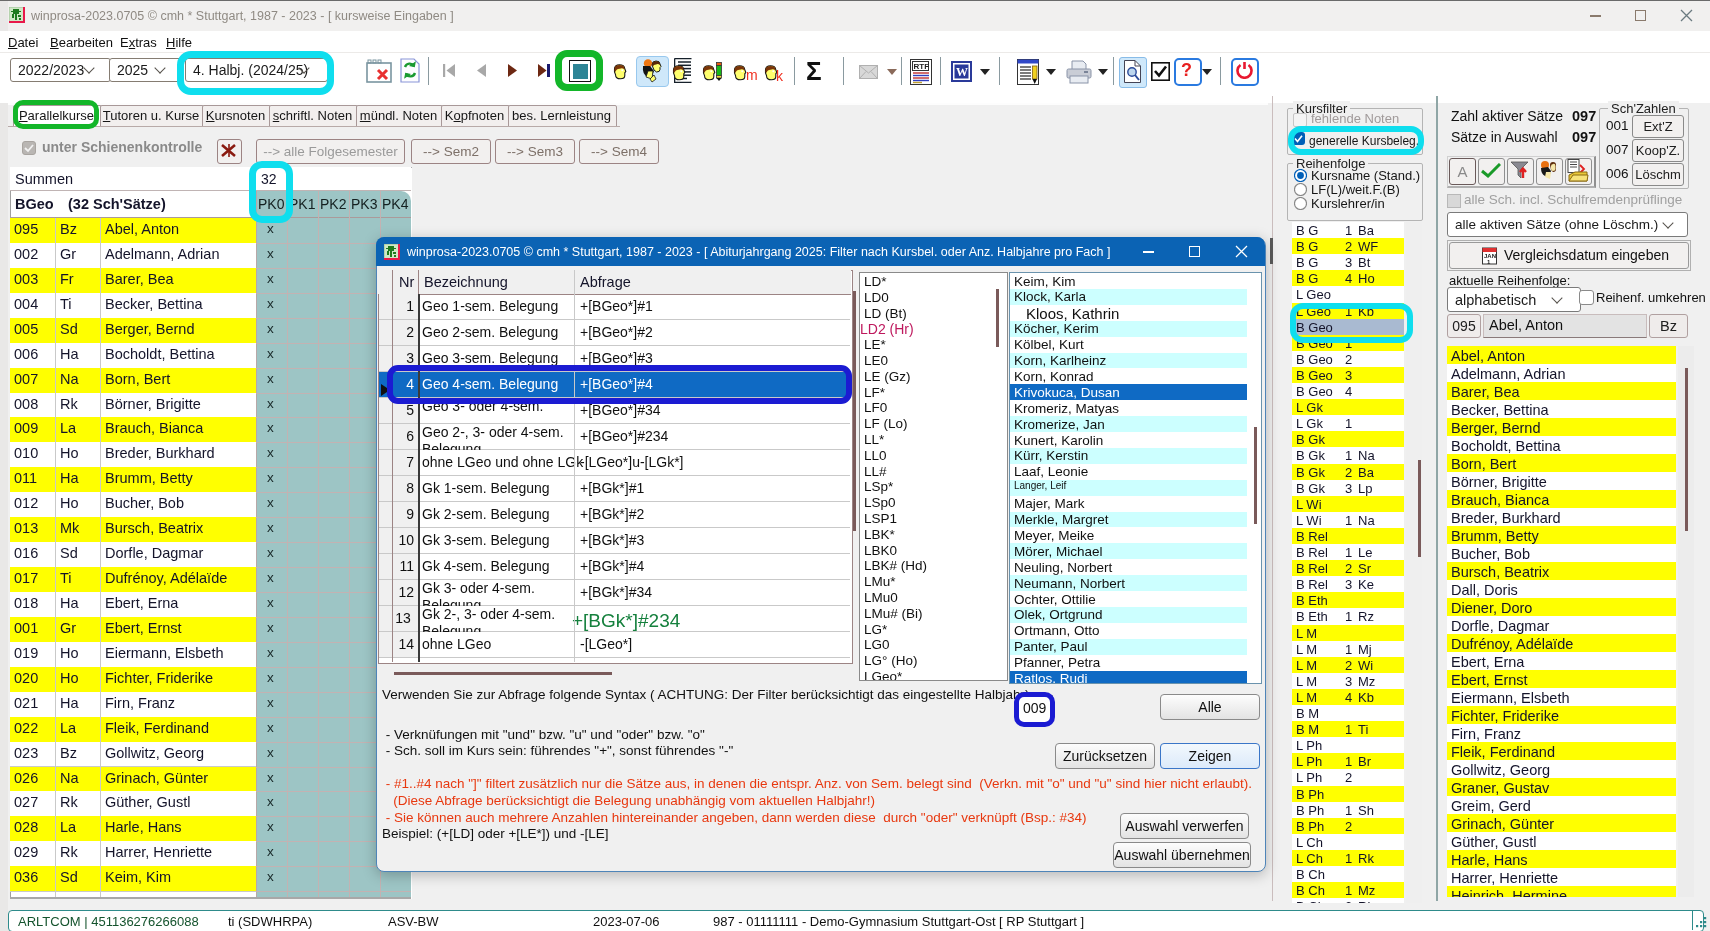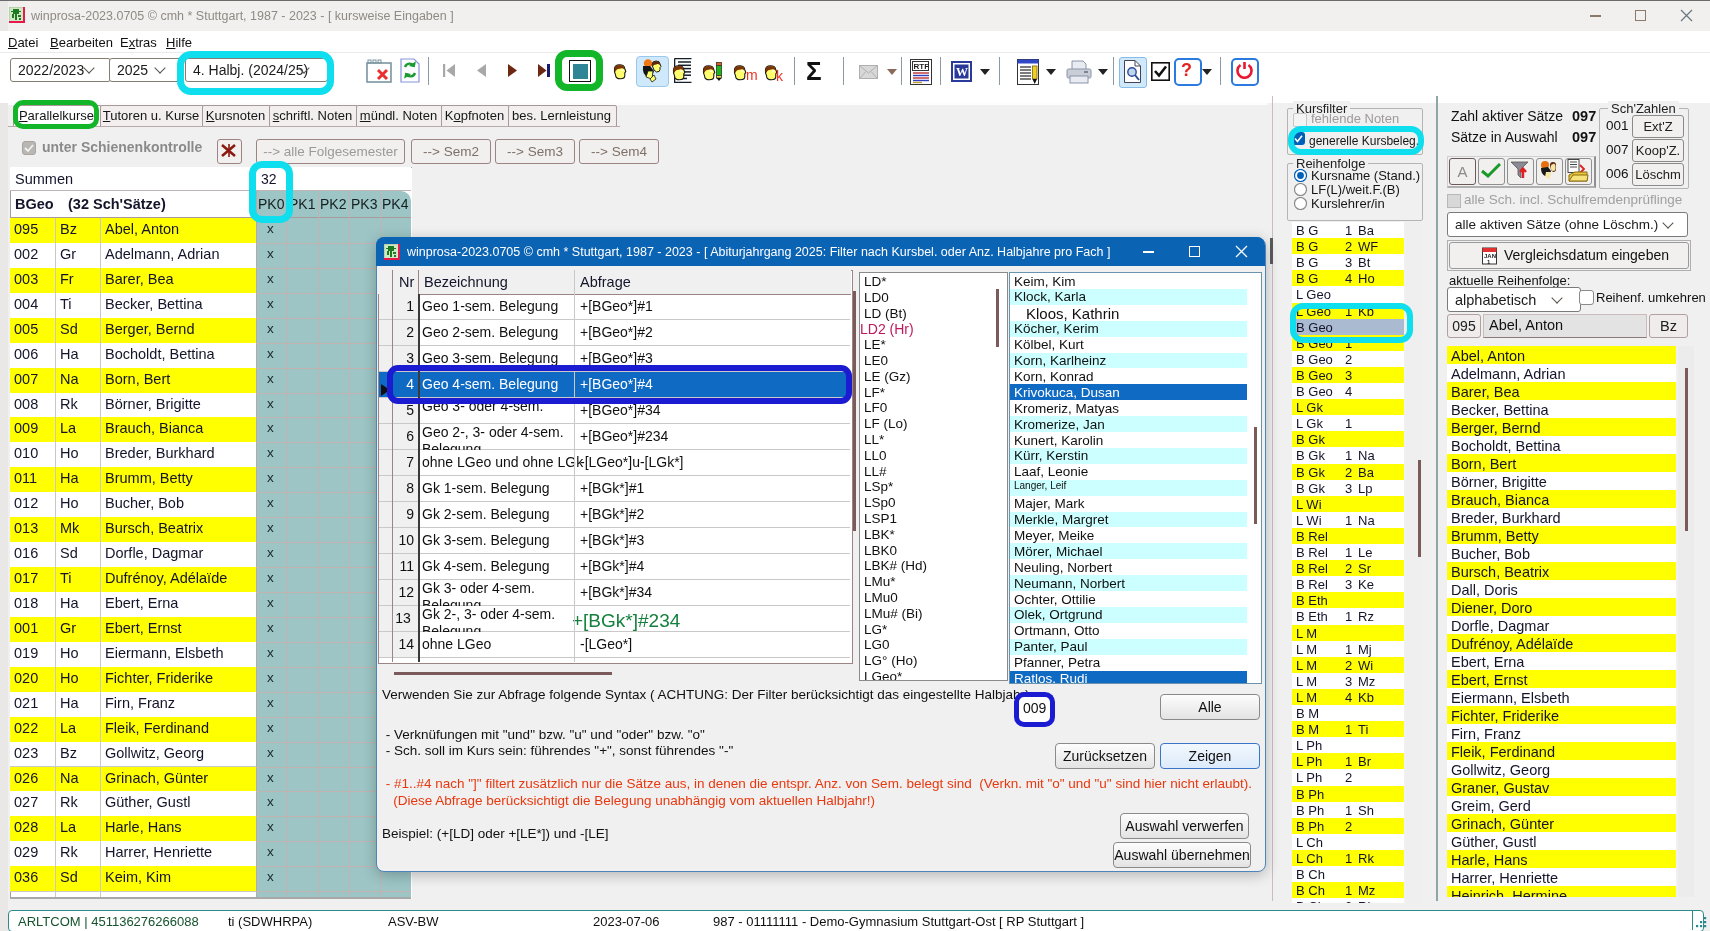--- a/index.html
+++ b/index.html
@@ -945,20 +945,21 @@
 <div class="tx" style="left:4px;top:382.1px;font-size:13.5px;color:#101010">Pfanner, Petra</div>
 <div class="abs" style="left:0;top:397.5px;width:237px;height:15.90px;background:#0f6ac4"></div>
 <div class="tx" style="left:4px;top:398.0px;font-size:13.5px;color:#ffffff">Ratlos, Rudi</div>
 </div>
 <div class="abs" style="left:877px;top:189px;width:3px;height:97px;background:#7a5a5a"></div>
 <div class="tx" style="left:5px;top:449.0px;font-size:13.5px;color:#101010;white-space:pre">Verwenden Sie zur Abfrage folgende Syntax ( ACHTUNG: Der Filter berücksichtigt das eingestellte Halbjahr):</div>
 <div class="tx" style="left:5px;top:488.6px;font-size:13.5px;color:#101010;white-space:pre"> - Verknüfungen mit "und" bzw. "u" und "oder" bzw. "o"</div>
 <div class="tx" style="left:5px;top:505.2px;font-size:13.5px;color:#101010;white-space:pre"> - Sch. soll im Kurs sein: führendes "+", sonst führendes "-"</div>
 <div class="tx" style="left:5px;top:538.4px;font-size:13.5px;color:#e8380f;white-space:pre"> - #1..#4 nach "]" filtert zusätzlich nur die Sätze aus, in denen die entspr. Anz. von Sem. belegt sind  (Verkn. mit "o" und "u" sind hier nicht erlaubt).</div>
 <div class="tx" style="left:5px;top:555.0px;font-size:13.5px;color:#e8380f;white-space:pre">   (Diese Abfrage berücksichtigt die Belegung unabhängig vom aktuellen Halbjahr!)</div>
+<div class="tx" style="left:5px;top:571.6px;font-size:13.5px;color:#e8380f;white-space:pre"> - Sie können auch mehrere Anzahlen hintereinander angeben, dann werden diese  durch "oder" verknüpft (Bsp.: #34)</div>
 <div class="tx" style="left:5px;top:588.2px;font-size:13.5px;color:#101010;white-space:pre">Beispiel: (+[LD] oder +[LE*]) und -[LE]</div>
 <div class="abs" style="left:640px;top:457px;width:34px;height:26px;background:#fff;border:1px solid #9a9a9a"></div>
 <div class="tx" style="left:646px;top:462px;font-size:14px;color:#101010">009</div>
 <div class="ring" style="left:637px;top:454px;width:41px;height:35px;border:5.5px solid #1b1bd2;border-radius:10px"></div>
 <div class="abs" style="left:783px;top:456px;width:98px;height:24px;background:linear-gradient(#fdfdfd,#e3e3e3);border:1px solid #8a8a8a;border-radius:4px;display:flex;align-items:center;justify-content:center;font-size:14px;color:#101010;white-space:nowrap">Alle</div>
 <div class="abs" style="left:678px;top:505px;width:98px;height:24px;background:linear-gradient(#fdfdfd,#e3e3e3);border:1px solid #8a8a8a;border-radius:4px;display:flex;align-items:center;justify-content:center;font-size:14px;color:#101010;white-space:nowrap">Zurücksetzen</div>
 <div class="abs" style="left:783px;top:505px;width:98px;height:24px;background:linear-gradient(#f2f8fd,#dceafa);border:1.5px solid #3a76c8;border-radius:4px;display:flex;align-items:center;justify-content:center;font-size:14px;color:#101010;white-space:nowrap">Zeigen</div>
 <div class="abs" style="left:743px;top:575px;width:127px;height:24px;background:linear-gradient(#fdfdfd,#e3e3e3);border:1px solid #8a8a8a;border-radius:4px;display:flex;align-items:center;justify-content:center;font-size:14px;color:#101010;white-space:nowrap">Auswahl verwerfen</div>
 <div class="abs" style="left:736px;top:604px;width:136px;height:24px;background:linear-gradient(#fdfdfd,#e3e3e3);border:1px solid #8a8a8a;border-radius:4px;display:flex;align-items:center;justify-content:center;font-size:14px;color:#101010;white-space:nowrap">Auswahl übernehmen</div>
 </div>

